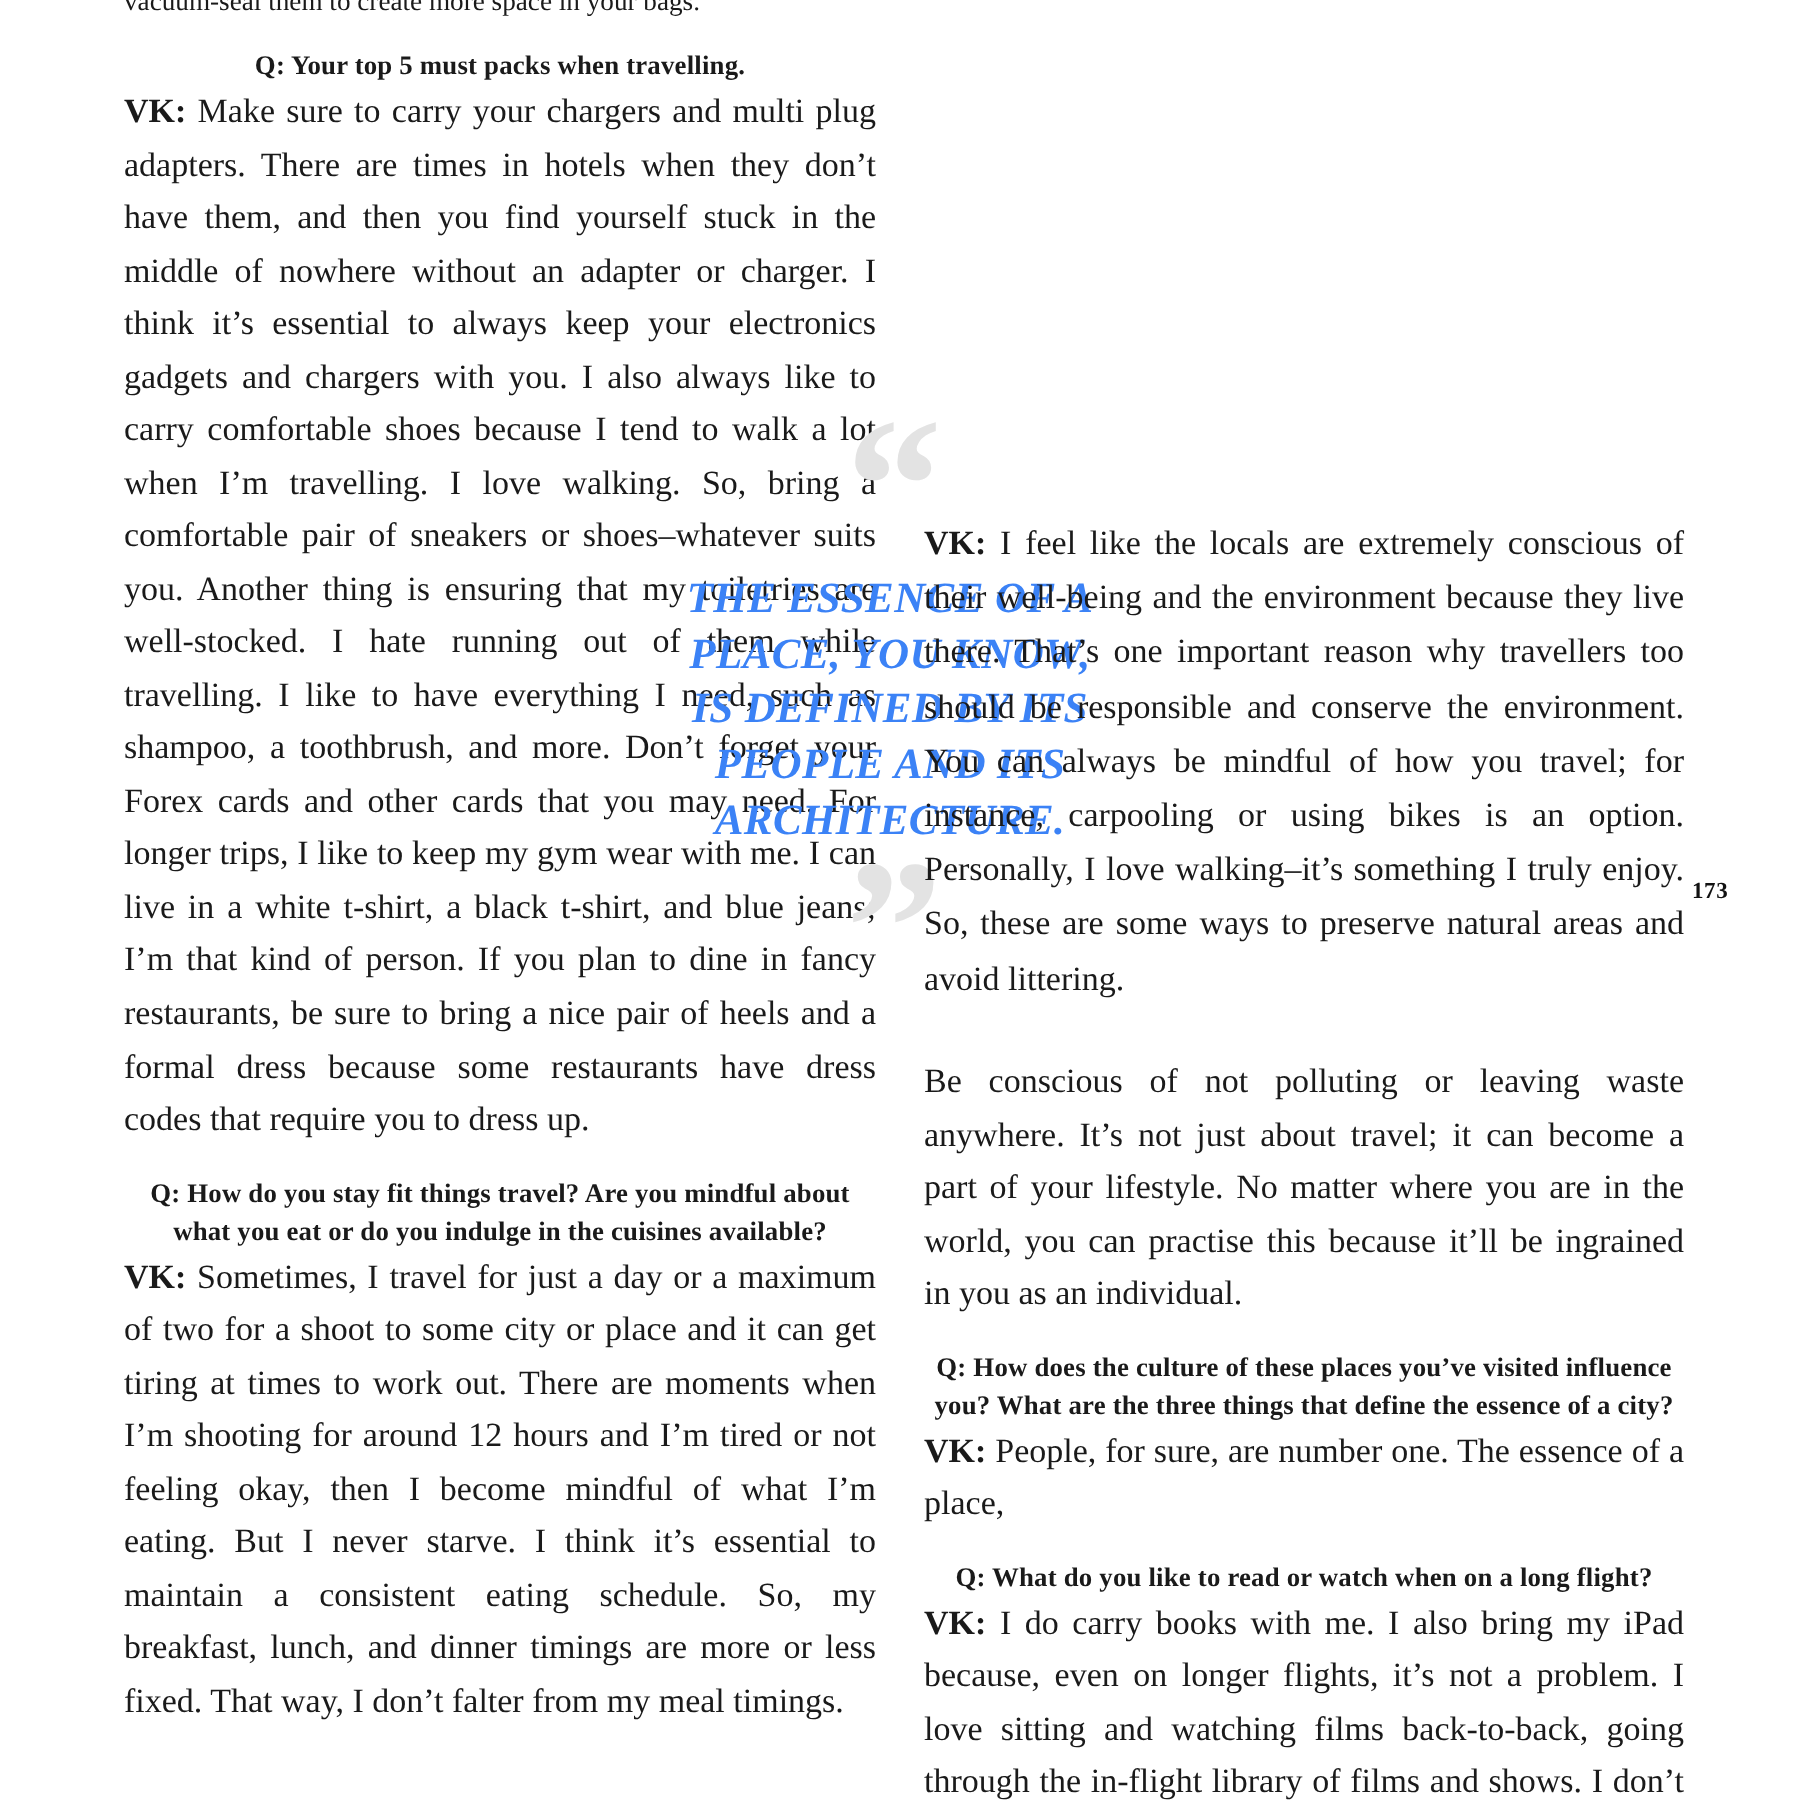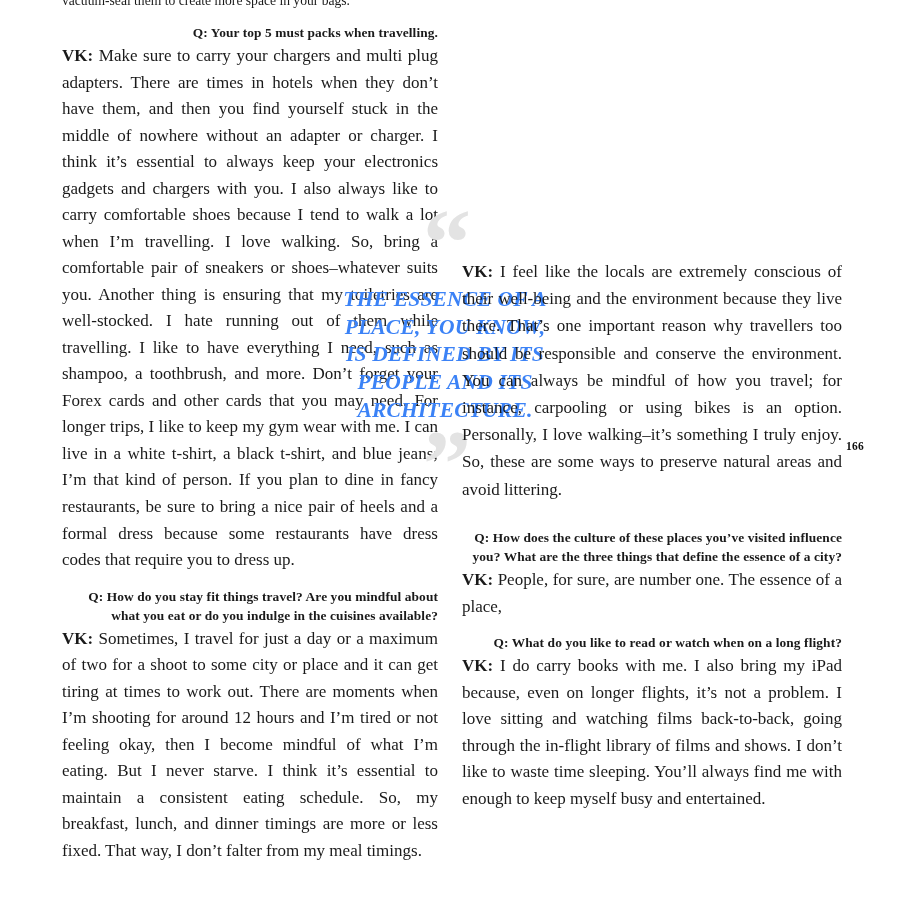--- a/index.html
+++ b/index.html
@@ -53,21 +53,21 @@
   p + p { margin-top: 0; }
 
   .qa-block { margin-bottom: 13px; }
   .qa-block:last-child { margin-bottom: 0; }
 
   .q {
     font-weight: bold;
     font-size: 13.4px;
     line-height: 1.42;
     letter-spacing: 0.1px;
-    text-align: right;
+    text-align: center;
     margin-bottom: 1px;
   }
   .a {
     font-size: 17px;
     line-height: 1.56;
   }
   .a .vk {
     font-weight: bold;
   }
 
@@ -150,28 +150,31 @@
   </div>
 
   <div class="col col-right narrow-right">
     <div class="qa-block">
       <p class="a"><span class="vk">VK:</span><span> I feel like the locals are extremely conscious of their well-being and the environment because they live there. That’s one important reason why travellers too should be responsible and conserve the environment. You can always be mindful of how you travel; for instance, carpooling or using bikes is an option. Personally, I love walking–it’s something I truly enjoy. So, these are some ways to preserve natural areas and avoid littering.</span></p>
     </div>
   </div>
 
   <div class="col col-right-lower">
 
+    <div class="qa-block">
+      <p class="a">Be conscious of not polluting or leaving waste anywhere. It’s not just about travel; it can become a part of your lifestyle. No matter where you are in the world, you can practise this because it’ll be ingrained in you as an individual.</p>
+    </div>
 
     <div class="qa-block">
       <p class="q">Q: How does the culture of these places you’ve visited influence you? What are the three things that define the essence of a city?</p>
       <p class="a"><span class="vk">VK:</span><span> People, for sure, are number one. The essence of a place,</span></p>
     </div>
 
     <div class="qa-block">
       <p class="q">Q: What do you like to read or watch when on a long flight?</p>
       <p class="a"><span class="vk">VK:</span><span> I do carry books with me. I also bring my iPad because, even on longer flights, it’s not a problem. I love sitting and watching films back-to-back, going through the in-flight library of films and shows. I don’t like to waste time sleeping. You’ll always find me with enough to keep myself busy and entertained.</span></p>
     </div>
 
   </div>
 
-  <div class="page-number">166</div>
+  <div class="page-number">173</div>
 
 </div>
 
 </body></html>

